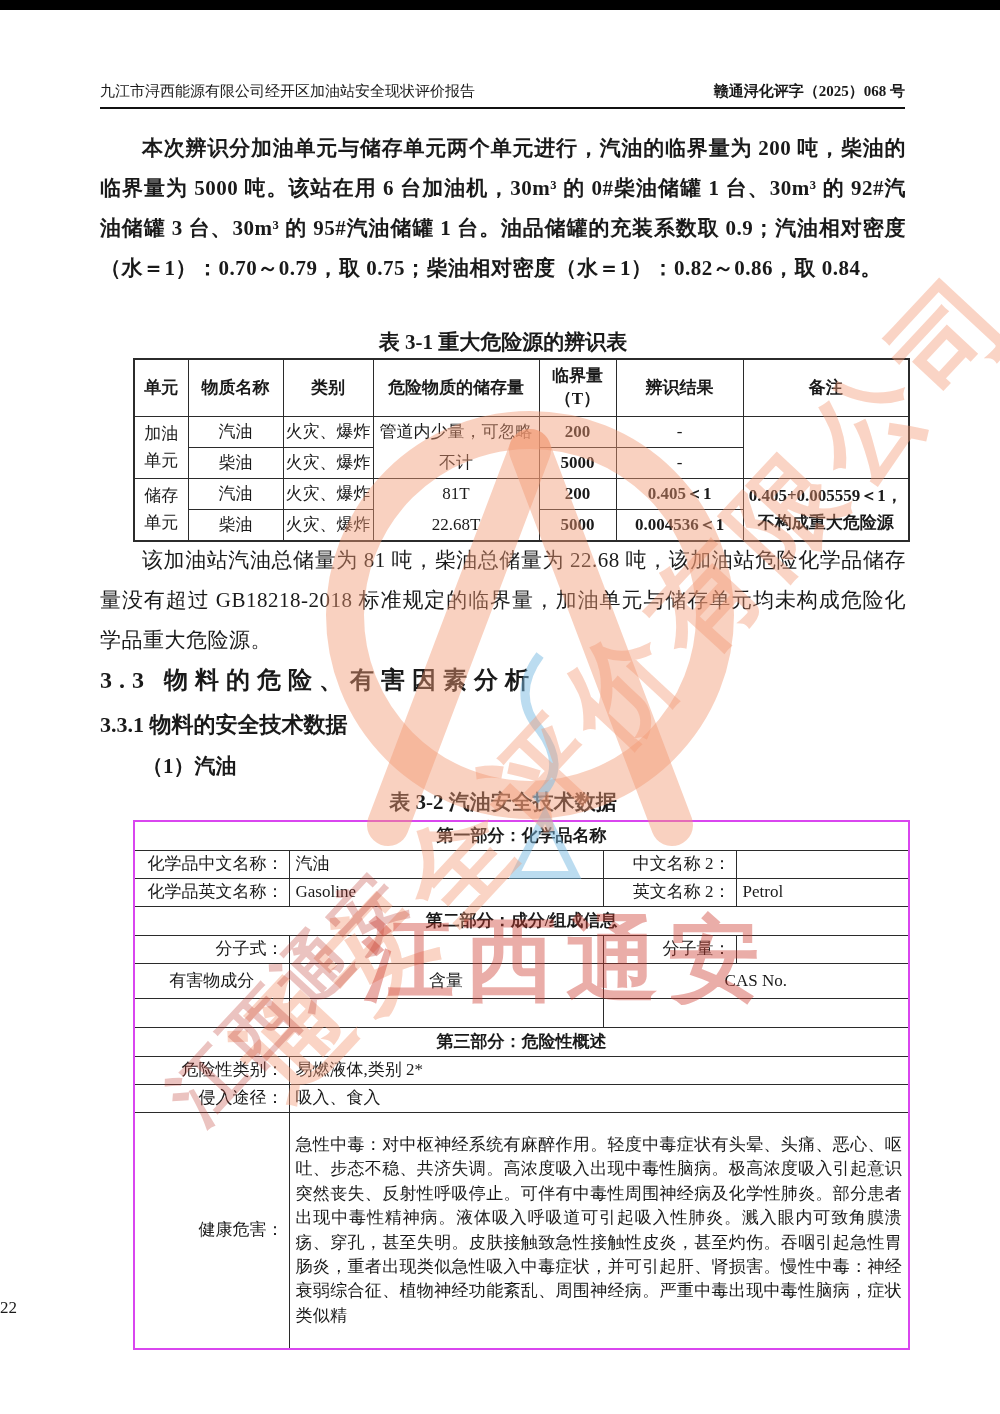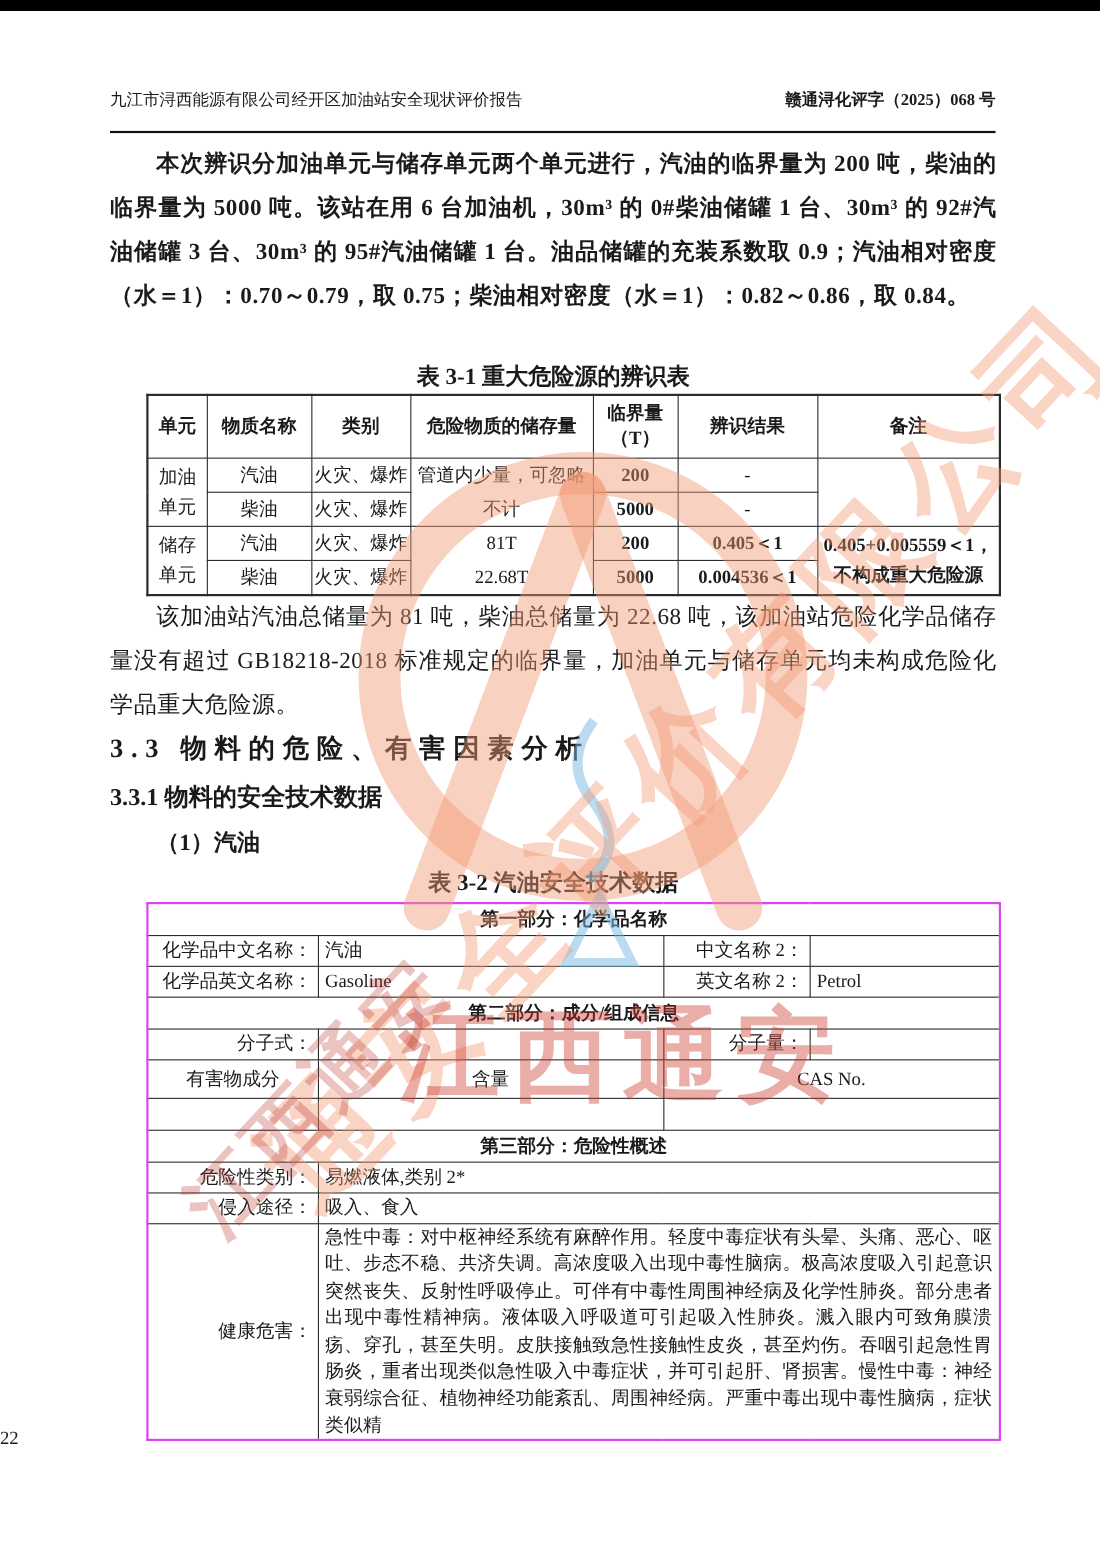--- a/index.html
+++ b/index.html
@@ -5,21 +5,21 @@
   html,body{margin:0;padding:0;background:#e8e8e8;}
   .page{
     position:relative;width:1000px;height:1414px;margin:0 auto;background:#ffffff;
     font-family:"Liberation Serif","DejaVu Serif",serif;color:#1a1a1a;overflow:hidden;
   }
   .top-scan-bar{position:absolute;top:0;left:0;width:1000px;height:10px;background:#000;}
   
   .doc-header{
     position:absolute;top:82px;left:100px;width:805px;
     display:flex;justify-content:space-between;align-items:flex-end;
-    padding-bottom:19px;border-bottom:2px solid #111;
+    padding-bottom:7px;border-bottom:2px solid #111;
     font-size:15px;line-height:1.2;
   }
   .doc-header .right{font-weight:bold;}
   
   .para{
     position:absolute;left:100px;width:806px;
     font-size:21px;line-height:40px;text-align:justify;text-indent:2em;
     letter-spacing:0.5px;
   }
   .p1{top:128px;font-weight:bold;}
@@ -46,21 +46,21 @@
   .t1 td.bh{border-bottom-style:hidden;}
   
   .t2{top:820px;width:775px;border:2px solid #d946ef;font-size:17px;}
   .t2 td{height:25px;line-height:1.35;}
   .t2 td.sec{height:26px;font-weight:bold;text-align:center;}
   .t2 td.lab{text-align:right;padding-right:5px;}
   .t2 td.val{text-align:left;padding-left:6px;}
   .t2 tr.comp td{height:32px;margin-top:24px;}
   .t2 tr.emptyrow td{height:26px;}
   .t2 td.health{
-    text-align:justify;line-height:24.4px;padding:0 6px;height:auto;
+    text-align:justify;line-height:24.4px;padding:20px 6px;height:auto;
     letter-spacing:0.2px;
   }
   
   .page-num{position:absolute;top:1298px;left:0;width:837px;font-size:17px;}
   
   .wm{position:absolute;pointer-events:none;}
   .wm-layer{position:absolute;inset:0;pointer-events:none;z-index:5;}
   .wm-diag-orange{
     left:205px;top:1030px;transform:rotate(-47deg);transform-origin:0 0;
     font-size:108px;font-weight:bold;letter-spacing:12px;white-space:nowrap;

